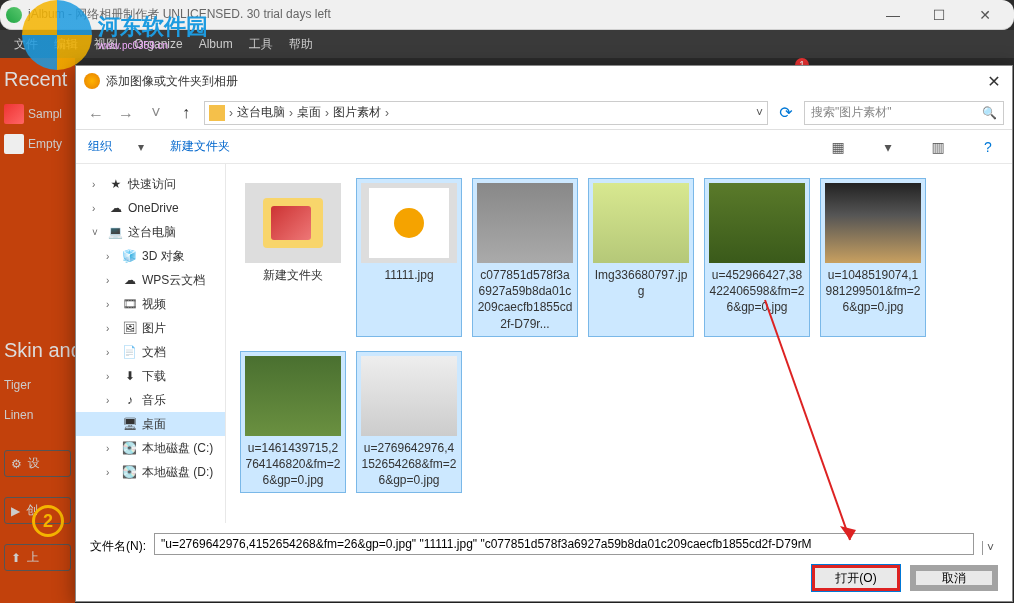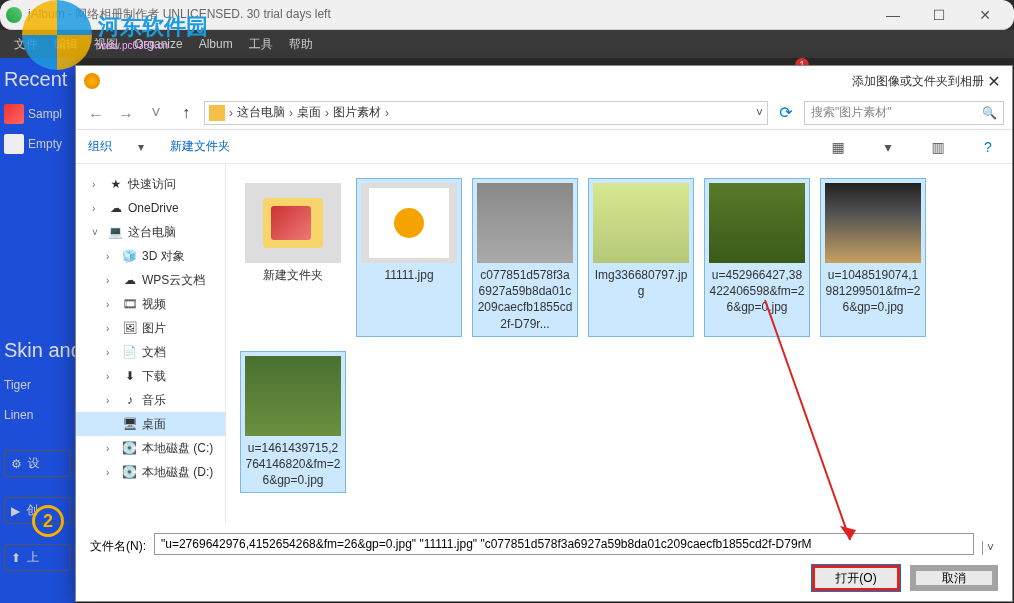--- a/index.html
+++ b/index.html
@@ -10,40 +10,40 @@
 .app-titlebar { height: 30px; background: #f0f0f0; border-bottom: 1px solid #d0d0d0; display: flex; align-items: center; padding: 0 6px; color: #666; font-size: 12px; border-radius: 12px; }
 .app-titlebar .app-icon { width: 16px; height: 16px; background: linear-gradient(45deg,#1fa545,#5cc96f); border-radius: 50%; margin-right: 6px; }
 .app-titlebar .title-text { flex: 1; }
 .app-titlebar .win-btns { display: flex; gap: 0; }
 .app-titlebar .win-btn { width: 46px; height: 30px; display: flex; align-items: center; justify-content: center; color: #555; font-size: 14px; }
 
 .app-menubar { height: 28px; background: #3a3a3a; display: flex; align-items: center; padding: 0 8px; color: #ccc; font-size: 12px; gap: 4px; }
 .app-menubar .menu-item { padding: 2px 6px; }
 
 .app-content { display: flex; height: calc(100% - 58px); }
-.left-panel { width: 75px; background: #1d4ed8; color: #ccc; font-size: 12px; padding: 10px 4px; overflow: hidden; }
+.left-panel { width: 75px; background: #c2410c; color: #ccc; font-size: 12px; padding: 10px 4px; overflow: hidden; }
 .left-panel .label { font-size: 20px; color: #ddd; margin-bottom: 8px; white-space: nowrap; }
 .left-panel .row { display: flex; align-items: center; height: 30px; gap: 4px; white-space: nowrap; }
 .left-panel .swatch { width: 20px; height: 20px; background: #333; border-radius: 2px; }
 .left-panel .swatch.r { background: linear-gradient(135deg,#e33,#f66); }
 .left-panel .swatch.w { background: #eee; }
 .left-panel .section2 { margin-top: 180px; }
 .left-panel .btn-row { margin-top: 20px; display: flex; align-items: center; gap: 6px; border: 1px solid #555; padding: 4px 6px; border-radius: 3px; }
 
 
 .watermark { position: absolute; left: 22px; top: 0px; z-index: 5; pointer-events: none; }
 .watermark .logo-circle { width: 70px; height: 70px; border-radius: 50%; background: conic-gradient(#1d9be0 0 90deg,#f5b400 90deg 180deg,#1d9be0 180deg 270deg,#f5b400 270deg 360deg); opacity: 0.85; }
 .watermark .logo-text { position: absolute; left: 76px; top: 12px; color: #1d9be0; font-size: 22px; font-weight: bold; white-space: nowrap; }
 .watermark .logo-url { position: absolute; left: 76px; top: 40px; color: #f0abfc; font-size: 10px; white-space: nowrap; }
 
 
 .file-dialog { position: absolute; left: 75px; top: 65px; width: 938px; height: 537px; background: #fff; border: 1px solid #888; box-shadow: 0 4px 20px rgba(0,0,0,0.4); display: flex; flex-direction: column; z-index: 10; }
 .fd-titlebar { height: 30px; display: flex; align-items: center; padding: 0 8px; font-size: 12px; color: #333; }
 .fd-titlebar .fd-icon { width: 16px; height: 16px; border-radius: 50%; background: radial-gradient(#ffb300,#e67e00); margin-right: 6px; }
-.fd-titlebar .fd-title { flex: 1; text-align: right; }
+.fd-titlebar .fd-title { flex: 1; }
 .fd-titlebar .fd-close { width: 20px; text-align: center; font-size: 16px; }
 
 .fd-nav { height: 34px; display: flex; align-items: center; padding: 0 8px; gap: 6px; border-bottom: 1px solid #e0e0e0; }
 .fd-nav .nav-btn { width: 24px; height: 24px; display: flex; align-items: center; justify-content: center; color: #888; font-size: 16px; }
 .fd-nav .nav-btn.enabled { color: #333; }
 .fd-nav .breadcrumb { flex: 1; height: 24px; border: 1px solid #ccc; display: flex; align-items: center; padding: 0 4px; font-size: 12px; color: #333; gap: 2px; }
 .fd-nav .breadcrumb .pc-icon { width: 16px; height: 16px; background: #f5c04a; }
 .fd-nav .breadcrumb .chev { color: #666; padding: 0 2px; }
 .fd-nav .refresh { width: 24px; text-align: center; color: #0078d7; }
 .fd-nav .search { width: 200px; height: 24px; border: 1px solid #ccc; display: flex; align-items: center; padding: 0 6px; font-size: 12px; color: #888; }
@@ -310,20 +310,26 @@
               <div class="th-cheetah"></div>
             </div>
             <div class="fname">u=1048519074,1981299501&amp;fm=26&amp;gp=0.jpg</div>
           </div>
           <div class="file-item selected">
             <div class="thumb">
               <div class="th-bird"></div>
             </div>
             <div class="fname">u=1461439715,2764146820&amp;fm=26&amp;gp=0.jpg</div>
           </div>
+          <div class="file-item selected">
+            <div class="thumb">
+              <div class="th-kittens"></div>
+            </div>
+            <div class="fname">u=2769642976,4152654268&amp;fm=26&amp;gp=0.jpg</div>
+          </div>
         </div>
     </div>
   </div>
 
   <div class="fd-footer">
     <div class="fd-filename-row">
       <span class="lbl">文件名(N):</span>
       <div class="input">
         <span style="overflow:hidden;text-overflow:clip">"u=2769642976,4152654268&amp;fm=26&amp;gp=0.jpg" "11111.jpg" "c077851d578f3a6927a59b8da01c209caecfb1855cd2f-D79rM</span>
       </div>

